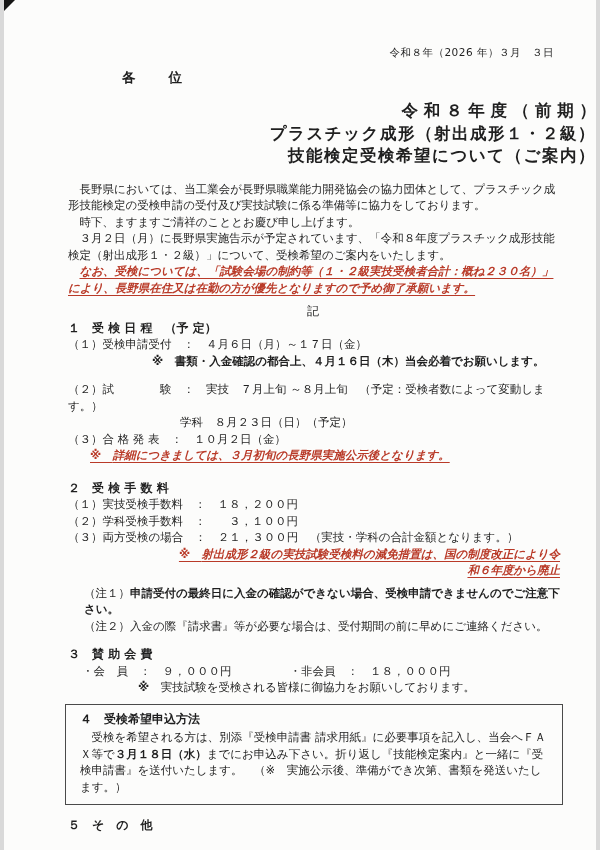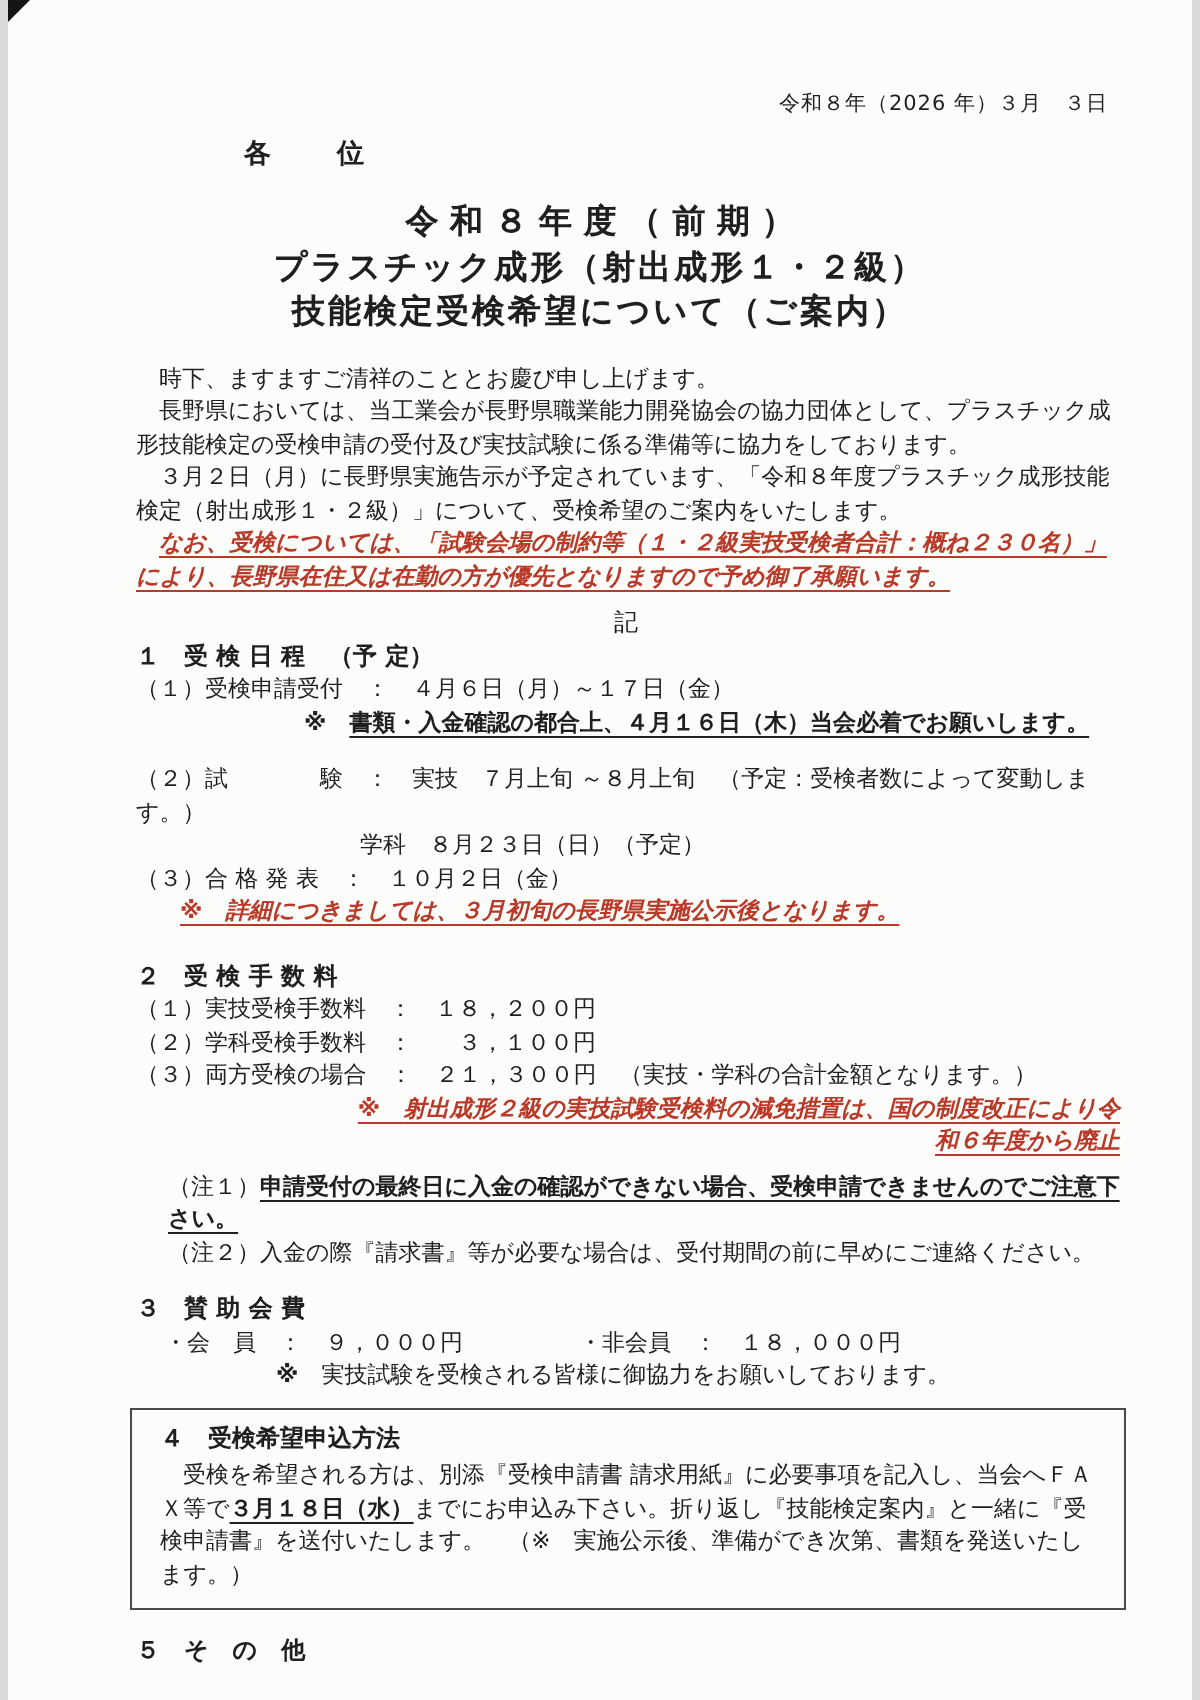--- a/index.html
+++ b/index.html
@@ -16,31 +16,31 @@
     box-sizing:border-box;
   }
   .corner-mark{
     position:absolute; top:0; left:0; width:0; height:0;
     border-top:11px solid #151515; border-right:11px solid transparent;
   }
   .date-line{ margin:44px 42px 0 0; text-align:right; font-size:10.5px; letter-spacing:.5px; }
   .addr-row{ display:flex; justify-content:space-between; align-items:flex-start; margin:8px 55px 0 118px;gap:21px; }
   .recipient{ font-size:13.5px; font-weight:bold; letter-spacing:2px; }
   .org-block{ margin-top:13px; font-size:11px; line-height:15.5px; }
-  .doc-title{ margin-top:15px; text-align:center; font-weight:bold; font-size:16.5px; line-height:22.5px; }
+  .doc-title{ margin-top:15px; text-align:right; font-weight:bold; font-size:16.5px; line-height:22.5px; }
   .doc-title .t23{ letter-spacing:1.5px; }
   .content{ margin:13px 36px 0 64px; }
   .content p{ margin:0; }
   .indent{ text-indent:1em; }
   .red-em{
     color:var(--accent-red, #b93a28);
     font-style:italic; font-weight:700;
     text-decoration:underline; text-underline-offset:3px;
   }
-  .u-bold{ font-weight:bold; text-decoration:underline; text-underline-offset:3px;text-align:center; }
+  .u-bold{ font-weight:bold; text-underline-offset:3px;text-align:center; }
   .ki{ text-align:center; margin-top:7px; font-size:12px; letter-spacing:2px; }
   .sec-heading{ font-weight:bold; font-size:12px; }
   .line{ margin:0; }
   .note-line{ margin:0; }
   .mark{ font-weight:bold; }
   .sched-note{ padding-left:84px; }
   .sched-line2{ padding-left:112px; }
   .sched-rednote{ padding-left:22px; }
   .fees-rednote{ padding-left:104px;text-align:right; }
   .caution{ padding-left:16px; }
@@ -69,22 +69,22 @@
     <div class="recipient">各　　位</div>
   </div>
 
   <div class="doc-title">
     <div>令 和 ８ 年 度 （ 前 期 ）</div>
     <div class="t23">プラスチック成形（射出成形１・２級）</div>
     <div class="t23">技能検定受検希望について（ご案内）</div>
   </div>
 
   <div class="content">
+    <p class="indent">長野県においては、当工業会が長野県職業能力開発協会の協力団体として、プラスチック成形技能検定の受検申請の受付及び実技試験に係る準備等に協力をしております。</p>
     <p class="indent">時下、ますますご清祥のこととお慶び申し上げます。</p>
-    <p class="indent">長野県においては、当工業会が長野県職業能力開発協会の協力団体として、プラスチック成形技能検定の受検申請の受付及び実技試験に係る準備等に協力をしております。</p>
     <p class="indent">３月２日（月）に長野県実施告示が予定されています、「令和８年度プラスチック成形技能検定（射出成形１・２級）」について、受検希望のご案内をいたします。</p>
     <p class="indent red-em">なお、受検については、「試験会場の制約等（１・２級実技受検者合計：概ね２３０名）」により、長野県在住又は在勤の方が優先となりますので予め御了承願います。</p>
 
     <div class="ki">記</div>
 
     <div>
       <div class="sec-heading">１　受 検 日 程　（予 定）</div>
       <div class="line">（１）受検申請受付　：　４月６日（月）～１７日（金）</div>
       <div class="note-line sched-note"><span class="mark">※　</span><span class="u-bold">書類・入金確認の都合上、４月１６日（木）当会必着でお願いします。</span></div>
       <div class="line gap-m">（２）試　　　　験　：　実技　７月上旬 ～８月上旬　（予定：受検者数によって変動します。）</div>

